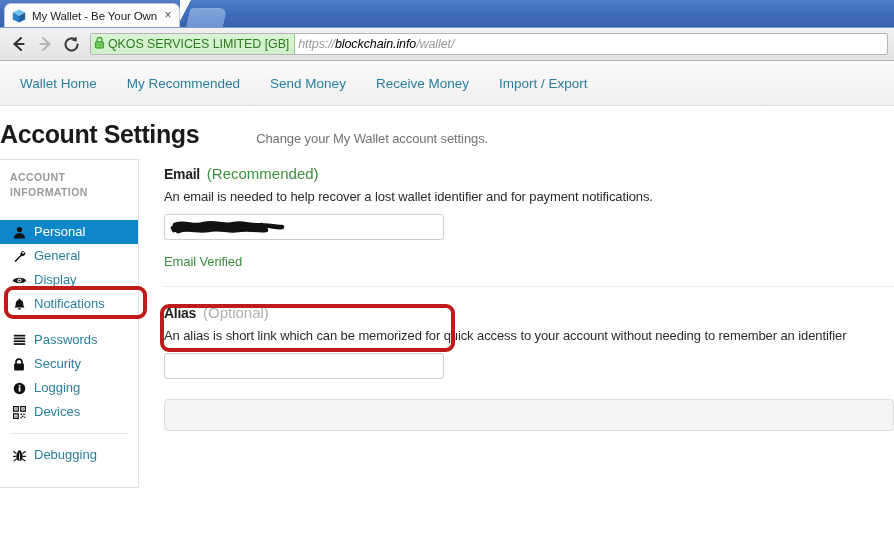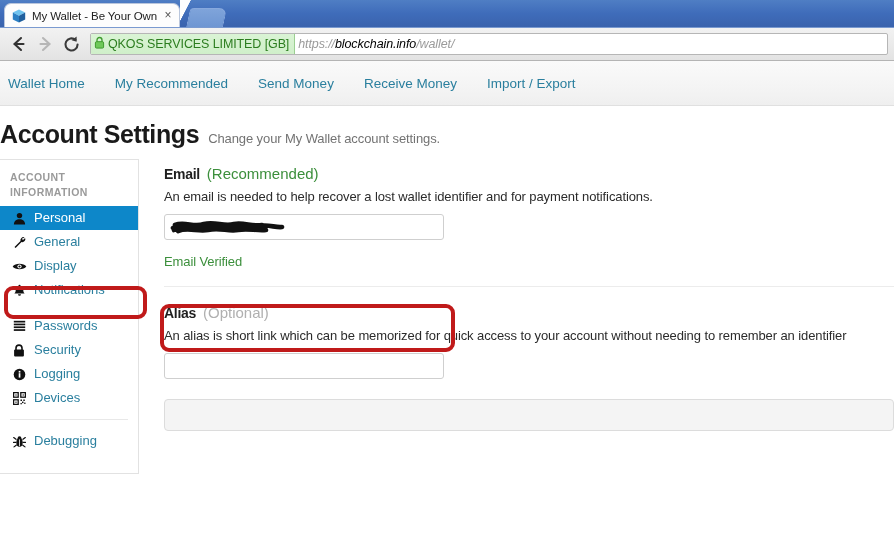--- a/index.html
+++ b/index.html
@@ -156,37 +156,38 @@
     background: #ffffff;
     overflow: hidden;
   }
 
   .site-nav {
     height: 45px;
     background: linear-gradient(to bottom, #fafafa 0%, #f4f4f4 60%, #efefef 100%);
     border-bottom: 1px solid #e0e0e0;
     display: flex;
     align-items: center;
-    padding-left: 8px;
+    padding-left: 20px;
     box-sizing: border-box;
   }
   .site-nav a {
     font-size: 13.5px;
     color: #2a7f9e;
     text-decoration: none;
     margin-right: 30px;
     white-space: nowrap;
     cursor: pointer;
   }
   .site-nav a:last-child { margin-right: 0; }
 
   .page-header {
     padding: 14px 0 10px 0;
     display: flex;
     align-items: baseline;
+    gap: 48px;
   }
   .page-title {
     font-size: 25px;
     font-weight: bold;
     color: #1a1a1a;
     letter-spacing: -0.4px;
   }
   .page-subtitle {
     font-size: 13px;
     color: #737373;
@@ -211,21 +212,21 @@
     min-height: 310px;
   }
   .sidebar-heading {
     font-size: 10.5px;
     font-weight: bold;
     color: #9a9a9a;
     letter-spacing: 0.4px;
     padding: 0 10px;
     line-height: 15px;
   }
-  .sidebar-list { margin-top: 6px; }
+  .sidebar-list { margin-top: 20px; }
   .sb-item {
     display: flex;
     align-items: center;
     height: 24px;
     padding-left: 11px;
     color: #2a7f9e;
     font-size: 13px;
     cursor: pointer;
     box-sizing: border-box;
   }

